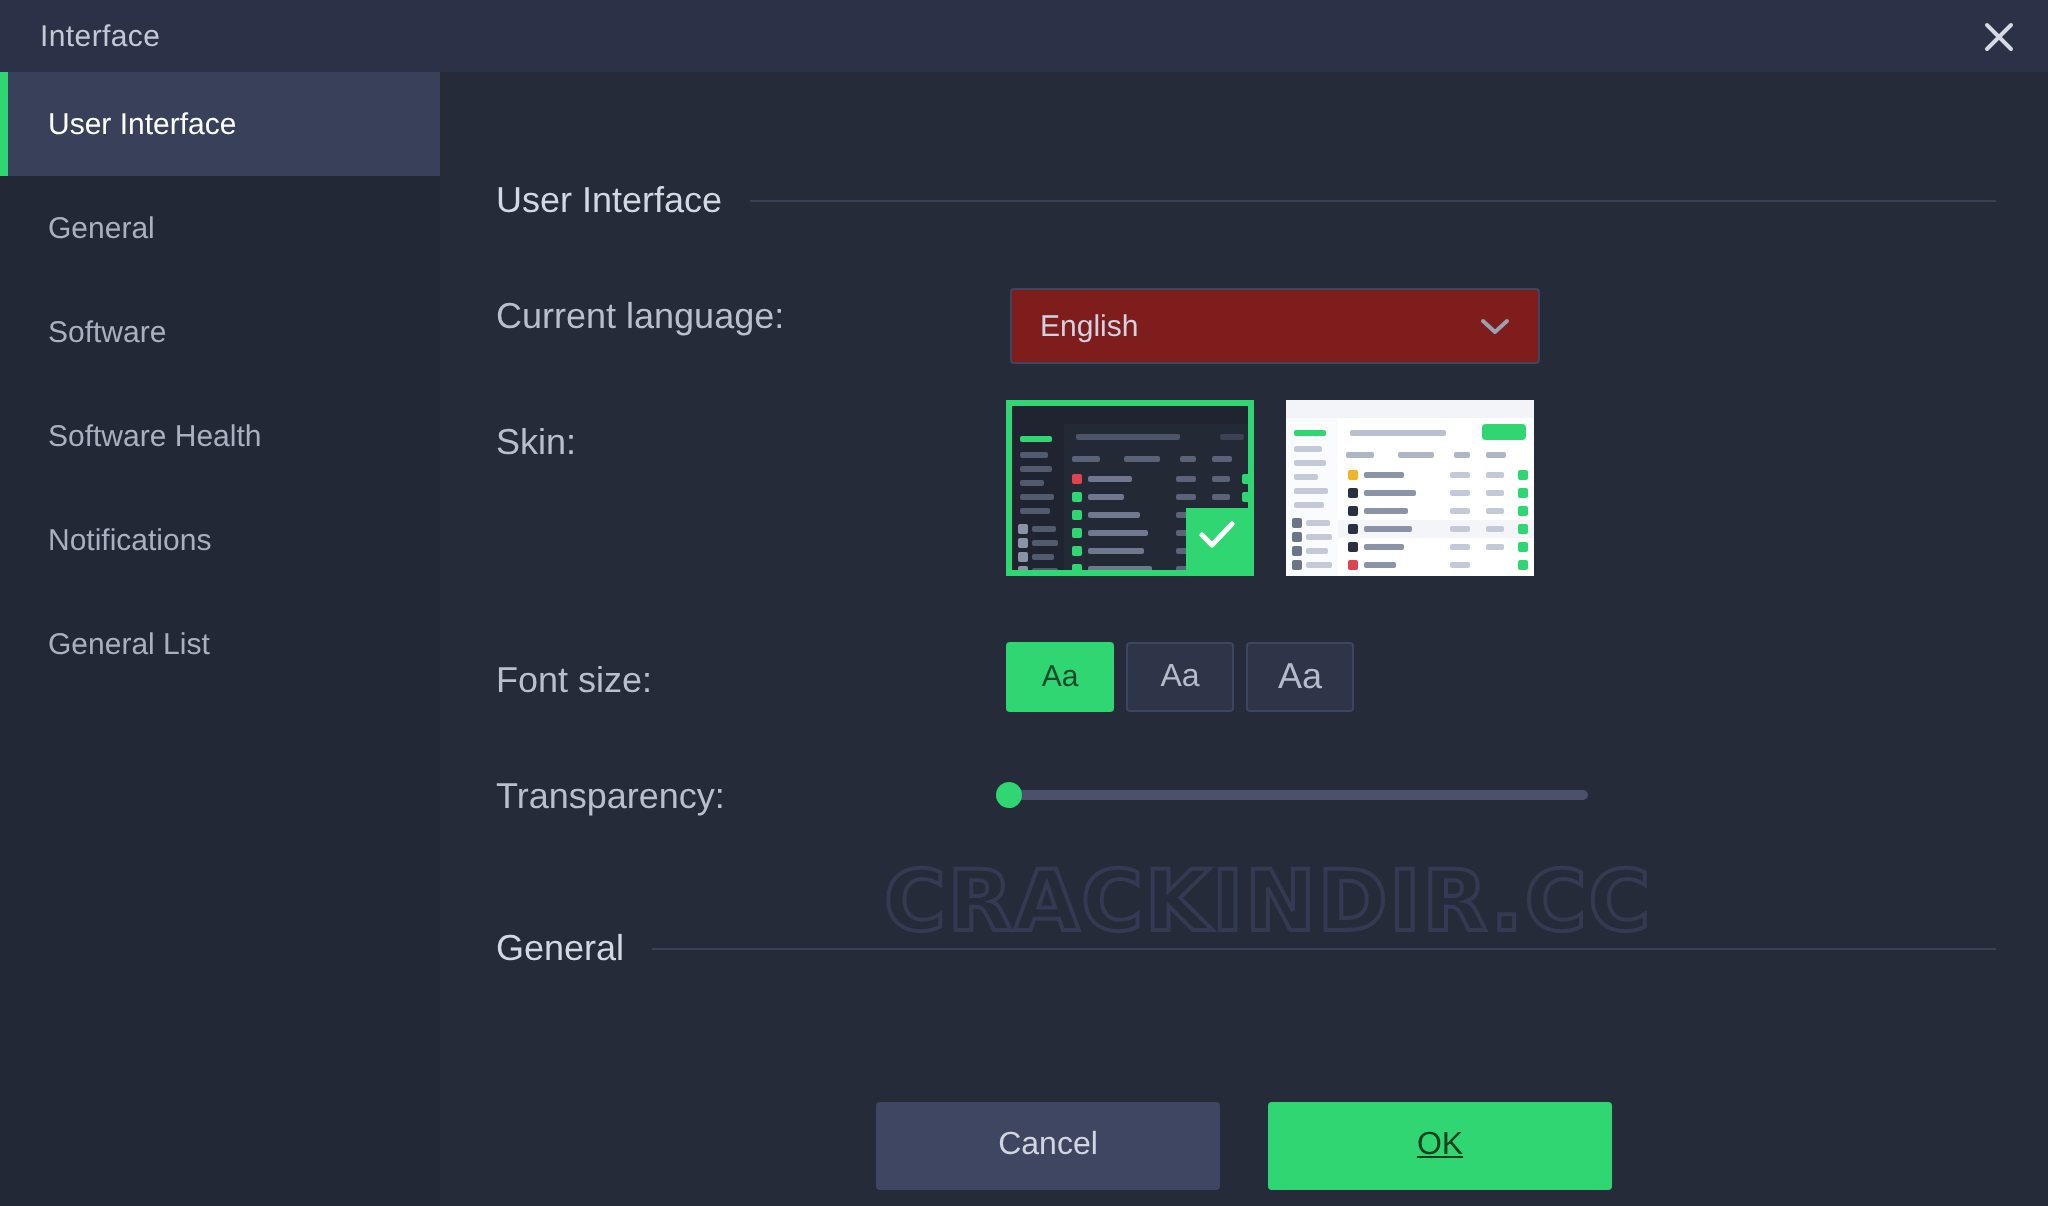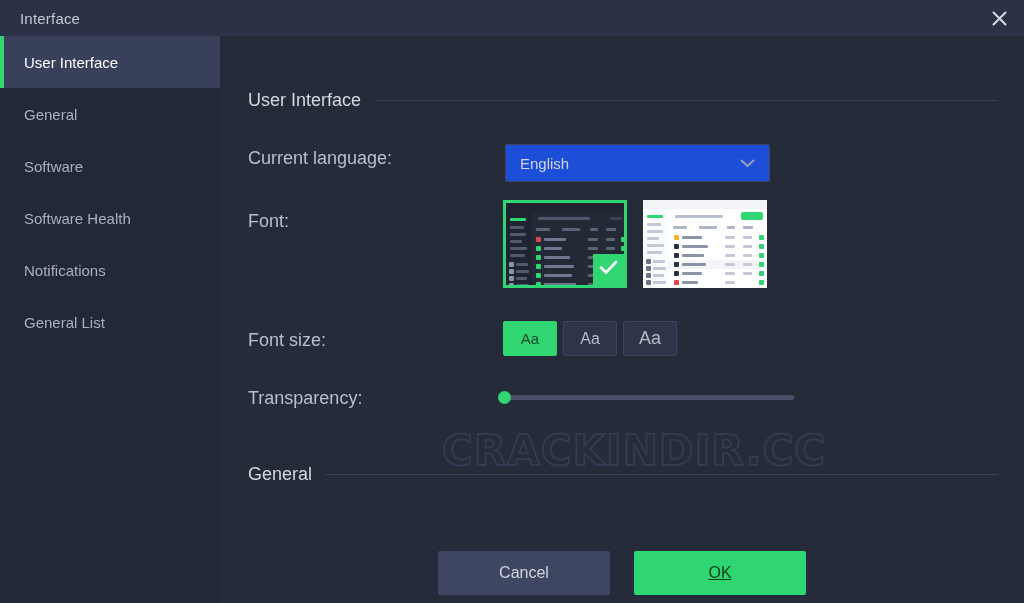--- a/index.html
+++ b/index.html
@@ -113,21 +113,21 @@
     color: #b9bfcd;
     white-space: nowrap;
   }
 
   
   .dropdown {
     position: absolute;
     left: 285px;
     width: 265px;
     height: 38px;
-    background: #1d4ed8;
+    background: #7f1d1d;
     border: 1px solid #3d4560;
     border-radius: 2px;
     display: flex;
     align-items: center;
     cursor: pointer;
   }
   .dropdown .dval {
     margin-left: 14px;
     font-size: 15px;
     color: #cfd4e0;
@@ -301,21 +301,21 @@
     <div class="row-label" style="top:112px;">Current language:</div>
     <div class="dropdown" style="top:108px;">
       <div class="dval">English</div>
       <span class="chev">
         <svg width="15" height="9" viewBox="0 0 15 9">
           <path d="M1.5 1.5 L7.5 7 L13.5 1.5" stroke="#9aa1b4" stroke-width="2" fill="none" stroke-linecap="round" stroke-linejoin="round"></path>
         </svg>
       </span>
     </div>
 
-    <div class="row-label" style="top:175px;">Font:</div>
+    <div class="row-label" style="top:175px;">Skin:</div>
 
     <div class="skin-thumb selected" style="top:164px; left:283px;">
       <div class="shot">
         <div class="tn" style="background:#242936;">
           <div class="tn-top" style="background:#1f2430;"></div>
           <div class="tn-side" style="background:#1f2430;">
             <div class="tn-line" style="left:4px;top:6px;width:16px;background:#2fd672;"></div>
             <div class="tn-line" style="left:4px;top:14px;width:14px;background:#525a6d;"></div>
             <div class="tn-line" style="left:4px;top:21px;width:16px;background:#525a6d;"></div>
             <div class="tn-line" style="left:4px;top:28px;width:12px;background:#525a6d;"></div>

